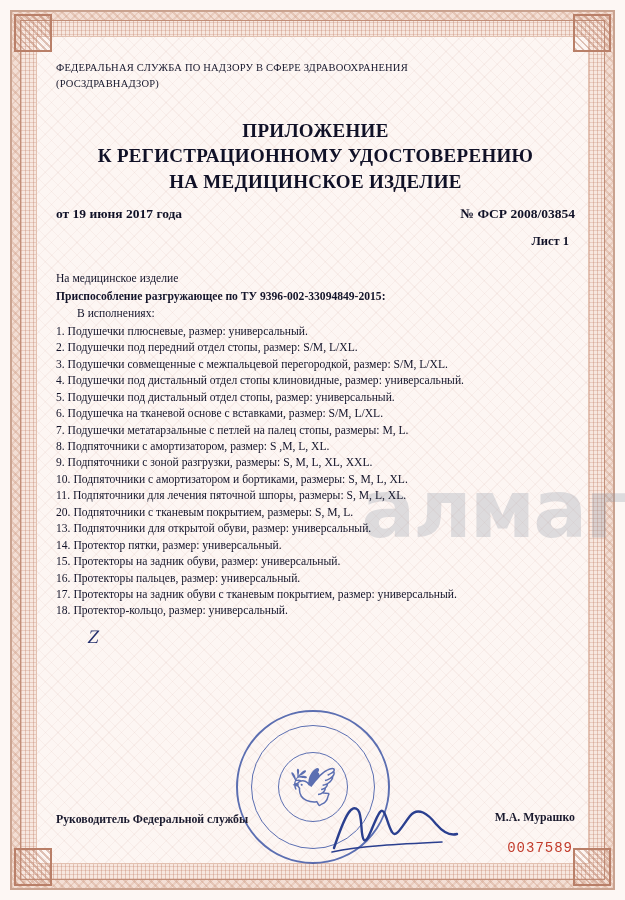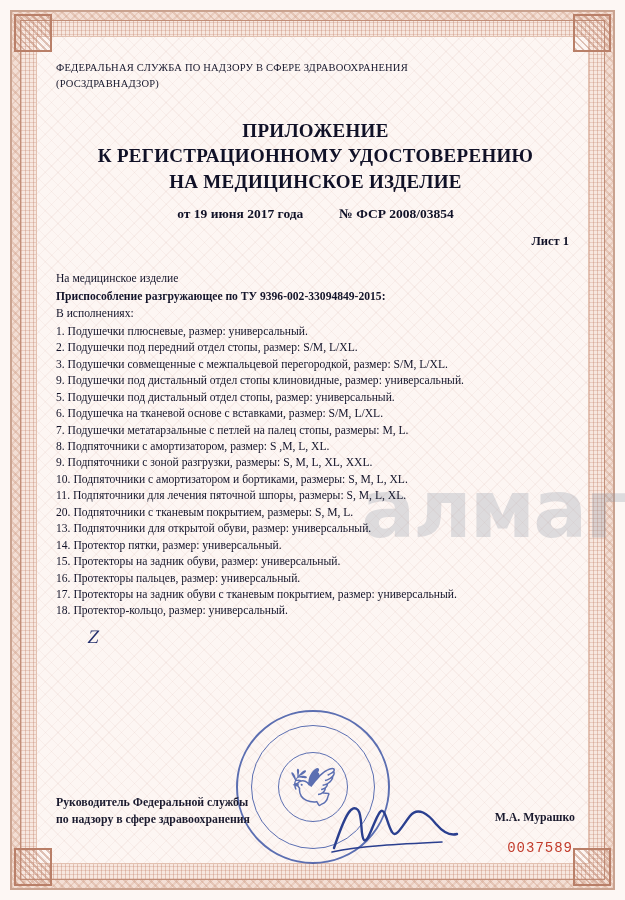--- a/index.html
+++ b/index.html
@@ -142,21 +142,21 @@
     color: #101127;
   }
   .title-line {
     font-size: 19px;
     font-weight: bold;
     line-height: 1.35;
     letter-spacing: 0.3px;
   }
   .date-row {
     display: flex;
-    justify-content: center;
+    justify-content: space-between;
     gap: 36px;
     margin-top: 12px;
     font-size: 13.5px;
     font-weight: bold;
   }
   .sheet-row {
     text-align: right;
     margin-top: 12px;
     margin-right: 6px;
     font-size: 12.5px;
@@ -167,21 +167,21 @@
     margin-top: 22px;
     font-size: 11.6px;
     line-height: 1.42;
     color: #13142a;
   }
   .body-block .lead { margin-bottom: 1px; }
   .body-block .device-name {
     font-weight: bold;
     margin-bottom: 1px;
   }
-  .body-block .variants-lead { margin-bottom: 1px; }
+  .body-block .variants-lead { margin-bottom: 1px; margin-left: 21px; }
   .list { margin: 0; padding: 0; list-style: none; }
   .list li { white-space: nowrap; }
 
   .handmark {
     margin-top: 4px;
     margin-left: 32px;
     font-family: "Liberation Serif", serif;
     font-size: 19px;
     color: #25306d;
     transform: skewX(-12deg);
@@ -301,21 +301,21 @@
     </div>
 
     <div class="body-block">
       <div class="lead">На медицинское изделие</div>
       <div class="device-name">Приспособление разгружающее по ТУ 9396-002-33094849-2015:</div>
       <div class="variants-lead">В исполнениях:</div>
       <ul class="list">
         <li>1. Подушечки плюсневые, размер: универсальный.</li>
         <li>2. Подушечки под передний отдел стопы, размер: S/M, L/XL.</li>
         <li>3. Подушечки совмещенные с межпальцевой перегородкой, размер: S/M, L/XL.</li>
-        <li>9. Подушечки под дистальный отдел стопы клиновидные, размер: универсальный.</li>
+        <li>4. Подушечки под дистальный отдел стопы клиновидные, размер: универсальный.</li>
         <li>5. Подушечки под дистальный отдел стопы, размер: универсальный.</li>
         <li>6. Подушечка на тканевой основе с вставками, размер: S/M, L/XL.</li>
         <li>7. Подушечки метатарзальные с петлей на палец стопы, размеры: M, L.</li>
         <li>8. Подпяточники с амортизатором, размер: S ,M, L, XL.</li>
         <li>9. Подпяточники с зоной разгрузки, размеры: S, M, L, XL, XXL.</li>
         <li>10. Подпяточники с амортизатором и бортиками, размеры: S, M, L, XL.</li>
         <li>11. Подпяточники для лечения пяточной шпоры, размеры: S, M, L, XL.</li>
         <li>20. Подпяточники с тканевым покрытием, размеры: S, M, L.</li>
         <li>13. Подпяточники для открытой обуви, размер: универсальный.</li>
         <li>14. Протектор пятки, размер: универсальный.</li>
@@ -335,21 +335,20 @@
 
   <svg class="signature" viewBox="0 0 130 66">
     <path d="M4 58 C 16 22, 22 14, 28 20 C 33 26, 30 46, 34 50 C 38 54, 44 30, 50 22 C 55 16, 57 34, 62 42 C 66 49, 72 36, 80 26 C 88 16, 98 24, 106 34 C 112 41, 120 46, 127 44" fill="none" stroke="#2a3f8f" stroke-width="2.4" stroke-linecap="round"></path>
     <path d="M2 62 C 30 56, 70 54, 112 52" fill="none" stroke="#2a3f8f" stroke-width="1.6" stroke-linecap="round"></path>
   </svg>
 
   <div class="sign-area">
     <div class="sign-row">
       <div class="sign-left">
         <div>Руководитель Федеральной службы</div>
-        <div>по надзору в сфере здравоохранения</div>
       </div>
       <div class="sign-right">М.А. Мурашко</div>
     </div>
   </div>
 
   <div class="serial">0037589</div>
 
 </div>
 
 </body></html>

